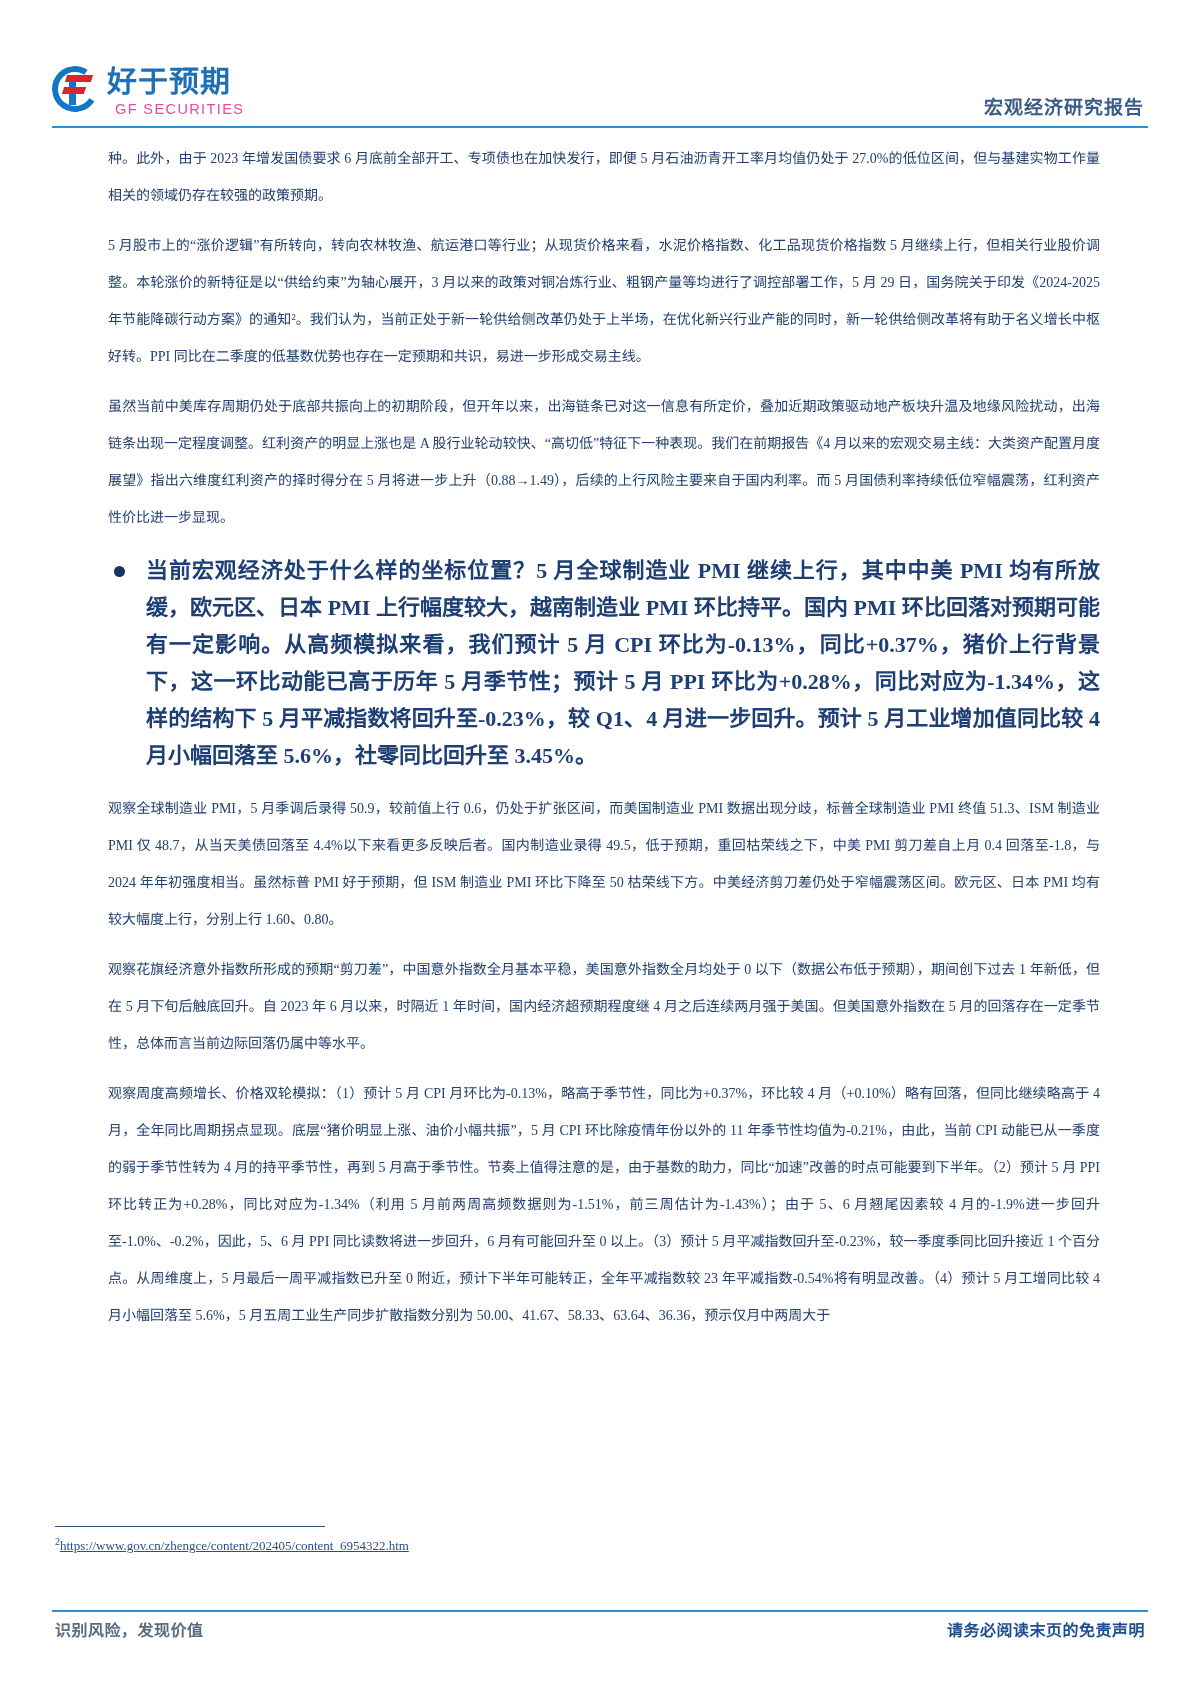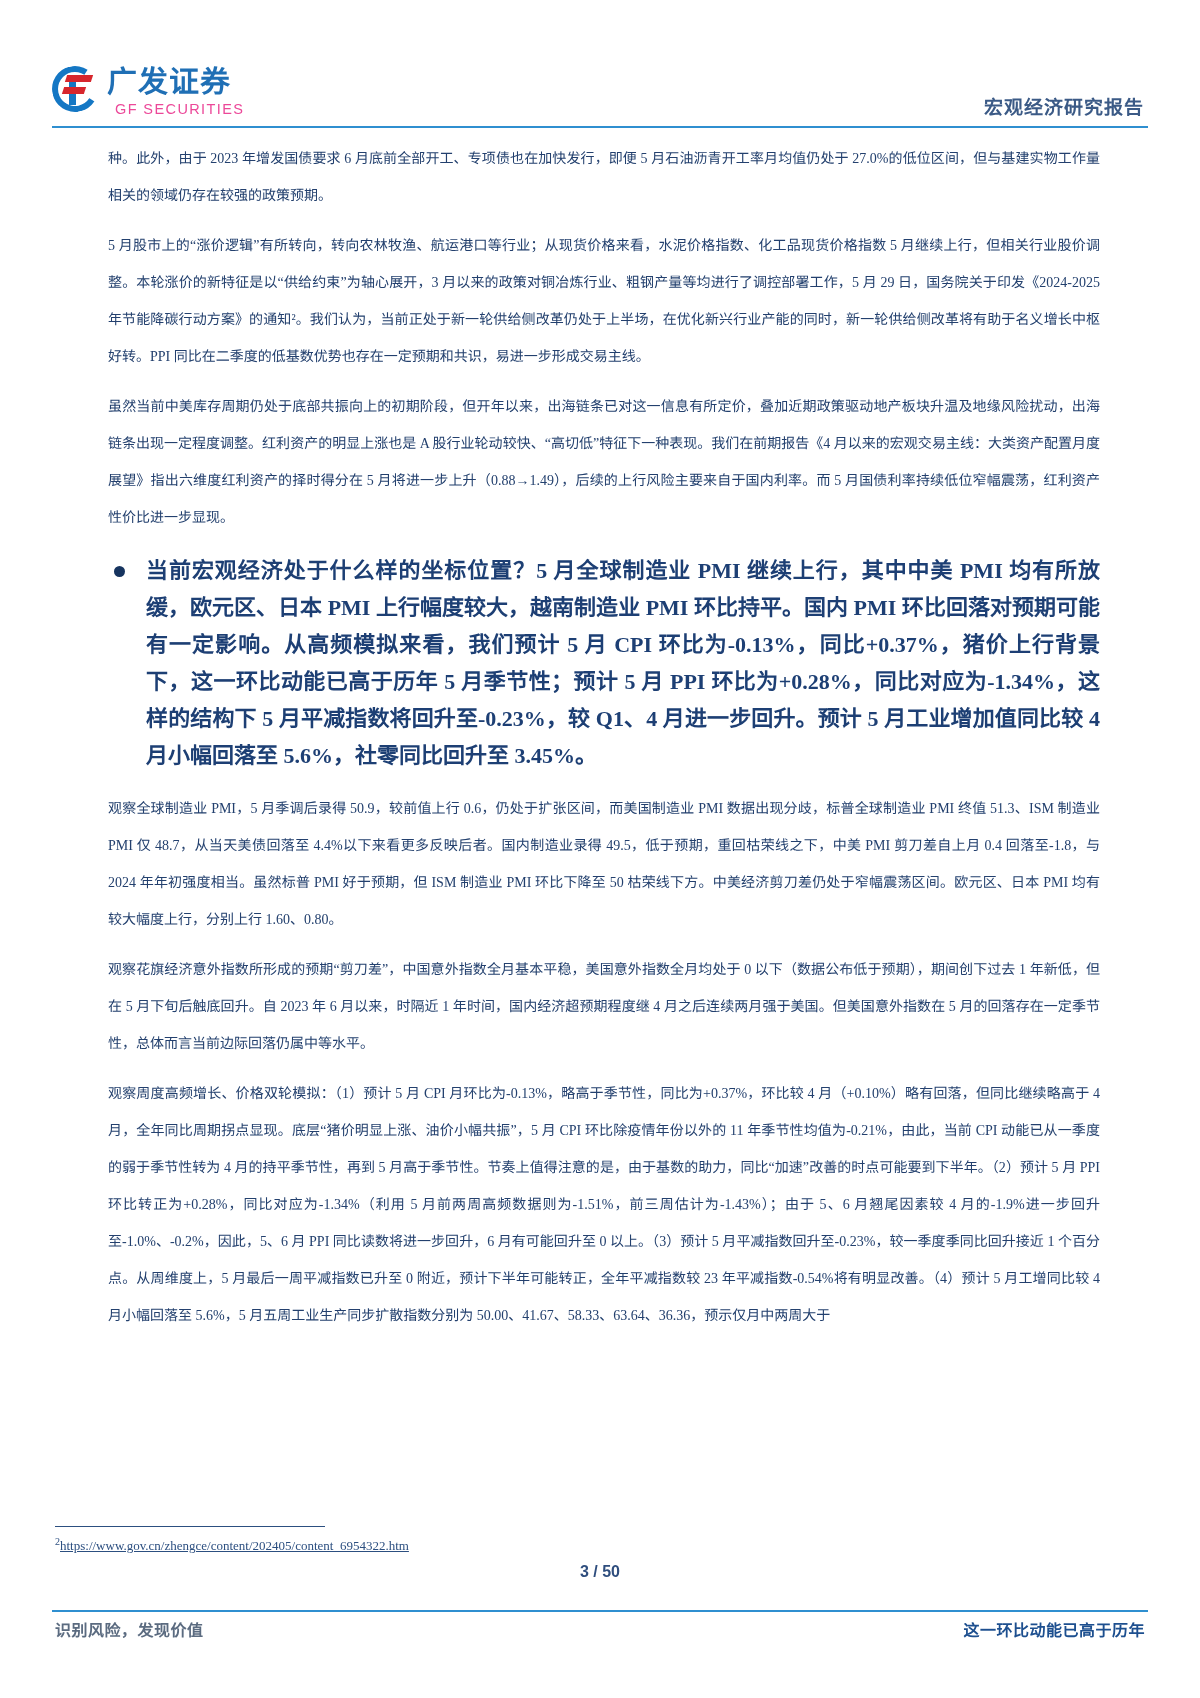--- a/index.html
+++ b/index.html
@@ -234,21 +234,21 @@
   <div class="header">
 
     <div class="logo-wrap">
       <div class="logo-mark">
         <div class="ring"></div>
         <div class="stem"></div>
         <div class="bar-red"></div>
         <div class="bar-red2"></div>
       </div>
       <div class="logo-text">
-        <span class="logo-cn">广发证券</span>
+        <span class="logo-cn">好于预期</span>
         <span class="logo-en">GF SECURITIES</span>
       </div>
     </div>
 
     <div class="header-title">宏观经济研究报告</div>
     <div class="header-rule"></div>
   </div>
 
   <div class="content">
 
@@ -269,18 +269,17 @@
     <p class="para">观察花旗经济意外指数所形成的预期“剪刀差”，中国意外指数全月基本平稳，美国意外指数全月均处于 0 以下（数据公布低于预期），期间创下过去 1 年新低，但在 5 月下旬后触底回升。自 2023 年 6 月以来，时隔近 1 年时间，国内经济超预期程度继 4 月之后连续两月强于美国。但美国意外指数在 5 月的回落存在一定季节性，总体而言当前边际回落仍属中等水平。</p>
 
     <p class="para">观察周度高频增长、价格双轮模拟：（1）预计 5 月 CPI 月环比为-0.13%，略高于季节性，同比为+0.37%，环比较 4 月（+0.10%）略有回落，但同比继续略高于 4 月，全年同比周期拐点显现。底层“猪价明显上涨、油价小幅共振”，5 月 CPI 环比除疫情年份以外的 11 年季节性均值为-0.21%，由此，当前 CPI 动能已从一季度的弱于季节性转为 4 月的持平季节性，再到 5 月高于季节性。节奏上值得注意的是，由于基数的助力，同比“加速”改善的时点可能要到下半年。（2）预计 5 月 PPI 环比转正为+0.28%，同比对应为-1.34%（利用 5 月前两周高频数据则为-1.51%，前三周估计为-1.43%）；由于 5、6 月翘尾因素较 4 月的-1.9%进一步回升至-1.0%、-0.2%，因此，5、6 月 PPI 同比读数将进一步回升，6 月有可能回升至 0 以上。（3）预计 5 月平减指数回升至-0.23%，较一季度季同比回升接近 1 个百分点。从周维度上，5 月最后一周平减指数已升至 0 附近，预计下半年可能转正，全年平减指数较 23 年平减指数-0.54%将有明显改善。（4）预计 5 月工增同比较 4 月小幅回落至 5.6%，5 月五周工业生产同步扩散指数分别为 50.00、41.67、58.33、63.64、36.36，预示仅月中两周大于</p>
   </div>
 
   <div class="footnote-rule"></div>
   <div class="footnote">
     <sup>2</sup><span class="fn-link">https://www.gov.cn/zhengce/content/202405/content_6954322.htm</span>
   </div>
 
-  <div class="page-number">3 / 50</div>
   <div class="footer-rule"></div>
   <div class="footer-left">识别风险，发现价值</div>
-  <div class="footer-right">这一环比动能已高于历年</div>
+  <div class="footer-right">请务必阅读末页的免责声明</div>
 
 </div>
 
 </body></html>

